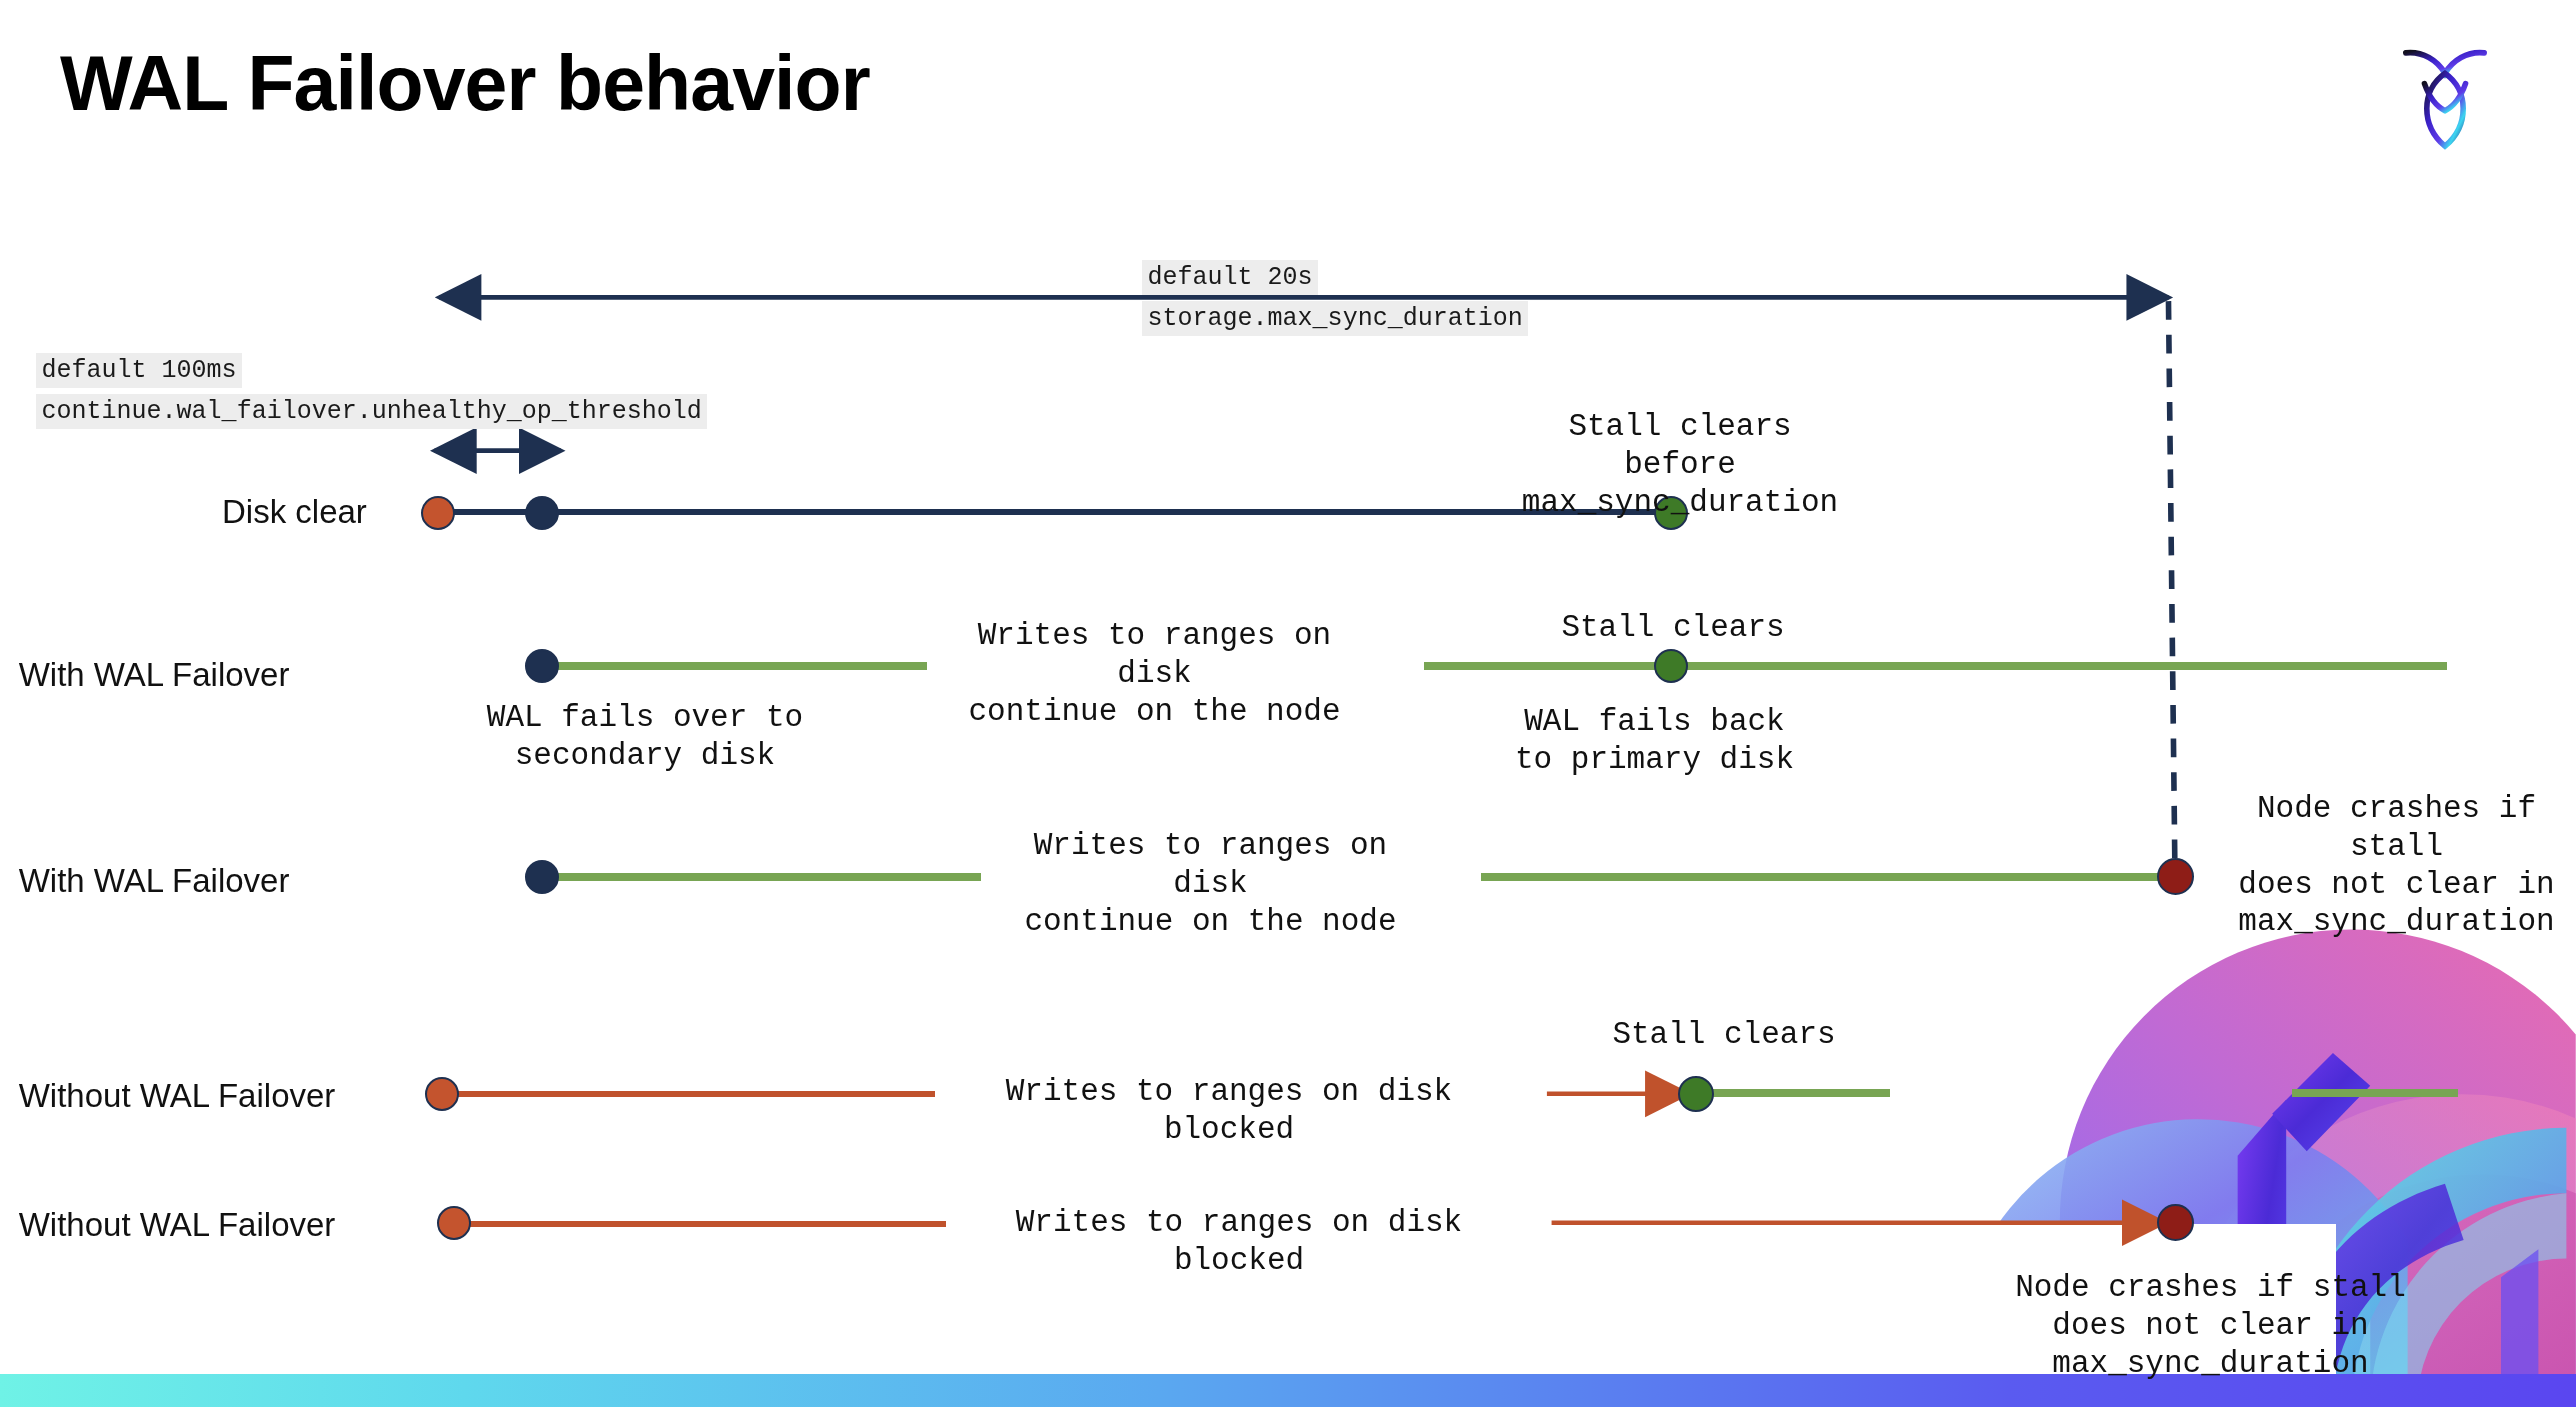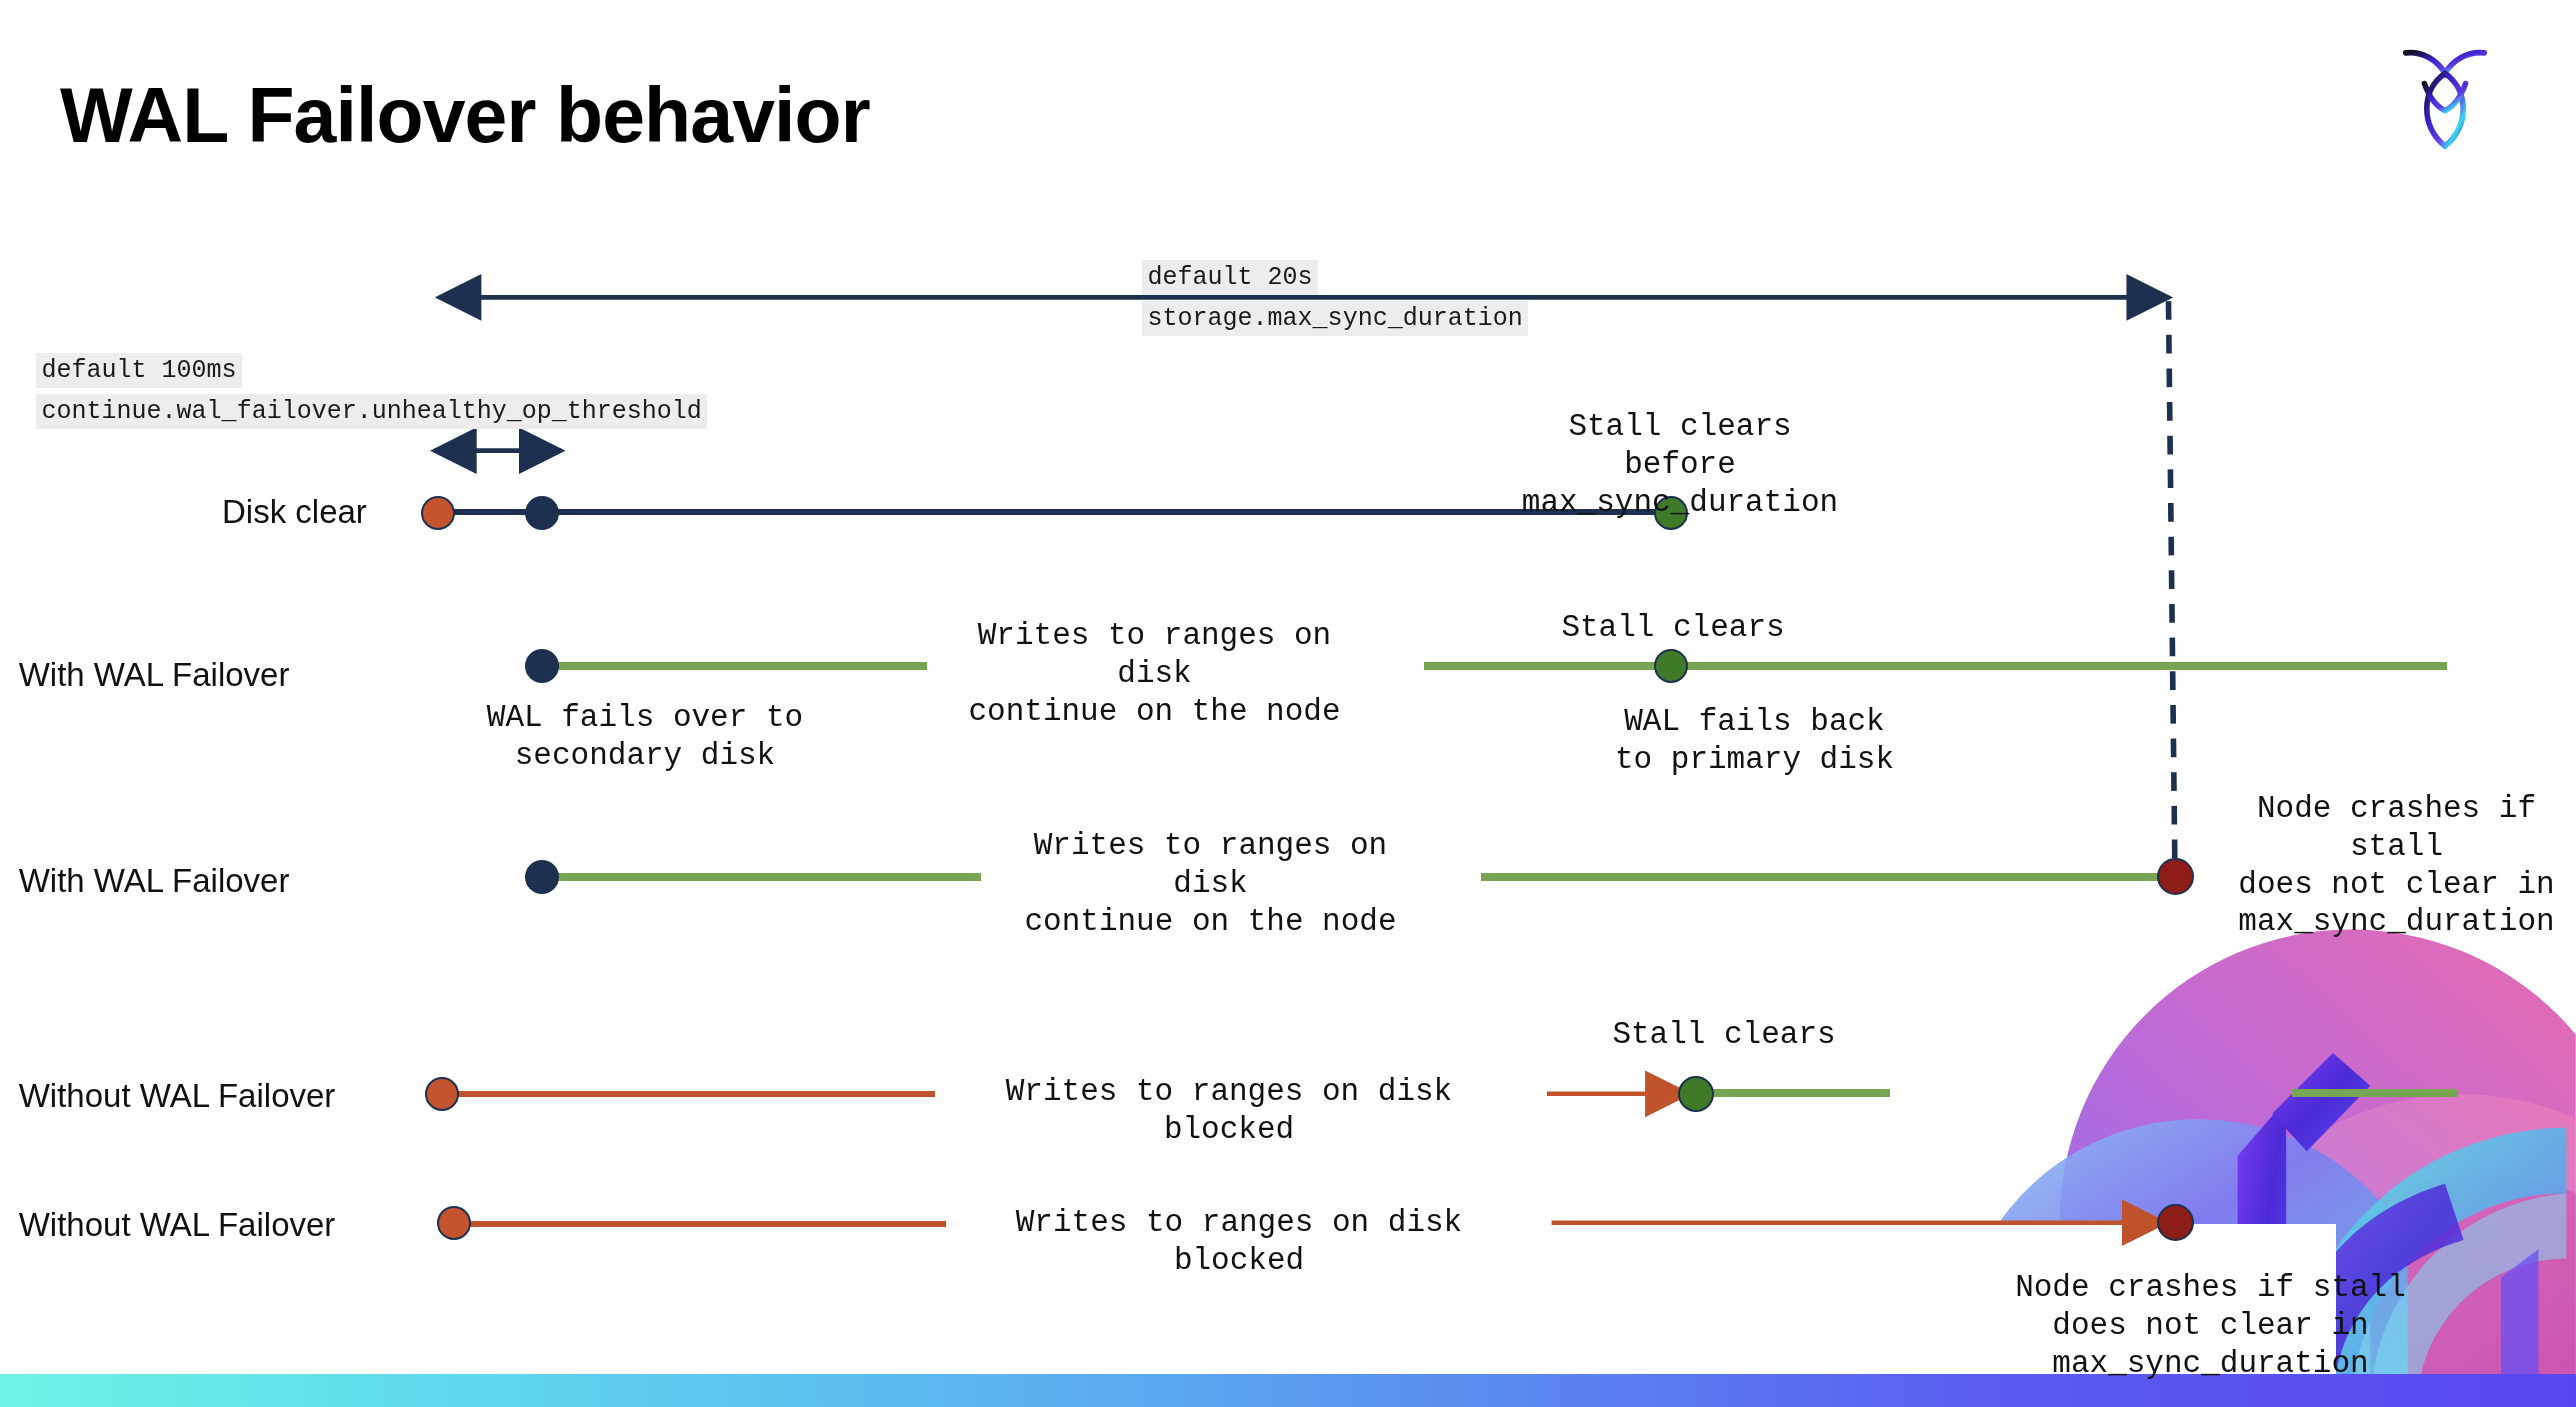--- a/index.html
+++ b/index.html
@@ -23,21 +23,20 @@
 
   
   .logo{position:absolute;left:2389px;top:32px;width:112px;height:122px;}
 
   
   .title{
     position:absolute;left:60px;top:45px;
     font-size:77px;font-weight:bold;color:#000;
     letter-spacing:-0.9px;line-height:1;
     font-family:"Liberation Sans", sans-serif;
-    margin-top:32px;
   }
 
   
   .code{
     position:absolute;
     font-family:"Liberation Mono", monospace;
     font-size:25px;color:#1a1a1a;
     background:#ededed;
     padding:1.9px 5.6px;
     white-space:nowrap;
@@ -218,21 +217,21 @@
   <div class="seg green" style="left:542px;top:662px;width:385px;"></div>
   <div class="seg green" style="left:1424px;top:662px;width:1023px;"></div>
   <div class="dot navy" style="left:525px;top:649px;width:34px;height:34px;"></div>
   <div class="dot green" style="left:1654px;top:649px;width:34px;height:34px;"></div>
 
   <div class="txt c" style="left:935px;top:617px;width:439px;">Writes to ranges on disk
 continue on the node</div>
   <div class="txt c" style="left:458px;top:699px;width:374px;">WAL fails over to
 secondary disk</div>
   <div class="txt c" style="left:1519px;top:609px;width:308px;">Stall clears</div>
-  <div class="txt c" style="left:1572px;top:703px;width:365px;">WAL fails  back
+  <div class="txt c" style="left:1472px;top:703px;width:365px;">WAL fails  back
 to primary disk</div>
 
   <div class="rowlabel" style="left:18.7px;top:862px;">With WAL Failover</div>
 
   <div class="seg green" style="left:542px;top:873px;width:439px;"></div>
   <div class="seg green" style="left:1481px;top:873px;width:687px;"></div>
   <div class="dot navy" style="left:525px;top:860px;width:34px;height:34px;"></div>
   <div class="dot darkred" style="left:2157px;top:858px;width:37px;height:37px;"></div>
 
   <div class="txt c" style="left:991px;top:827px;width:439px;">Writes to ranges on disk

